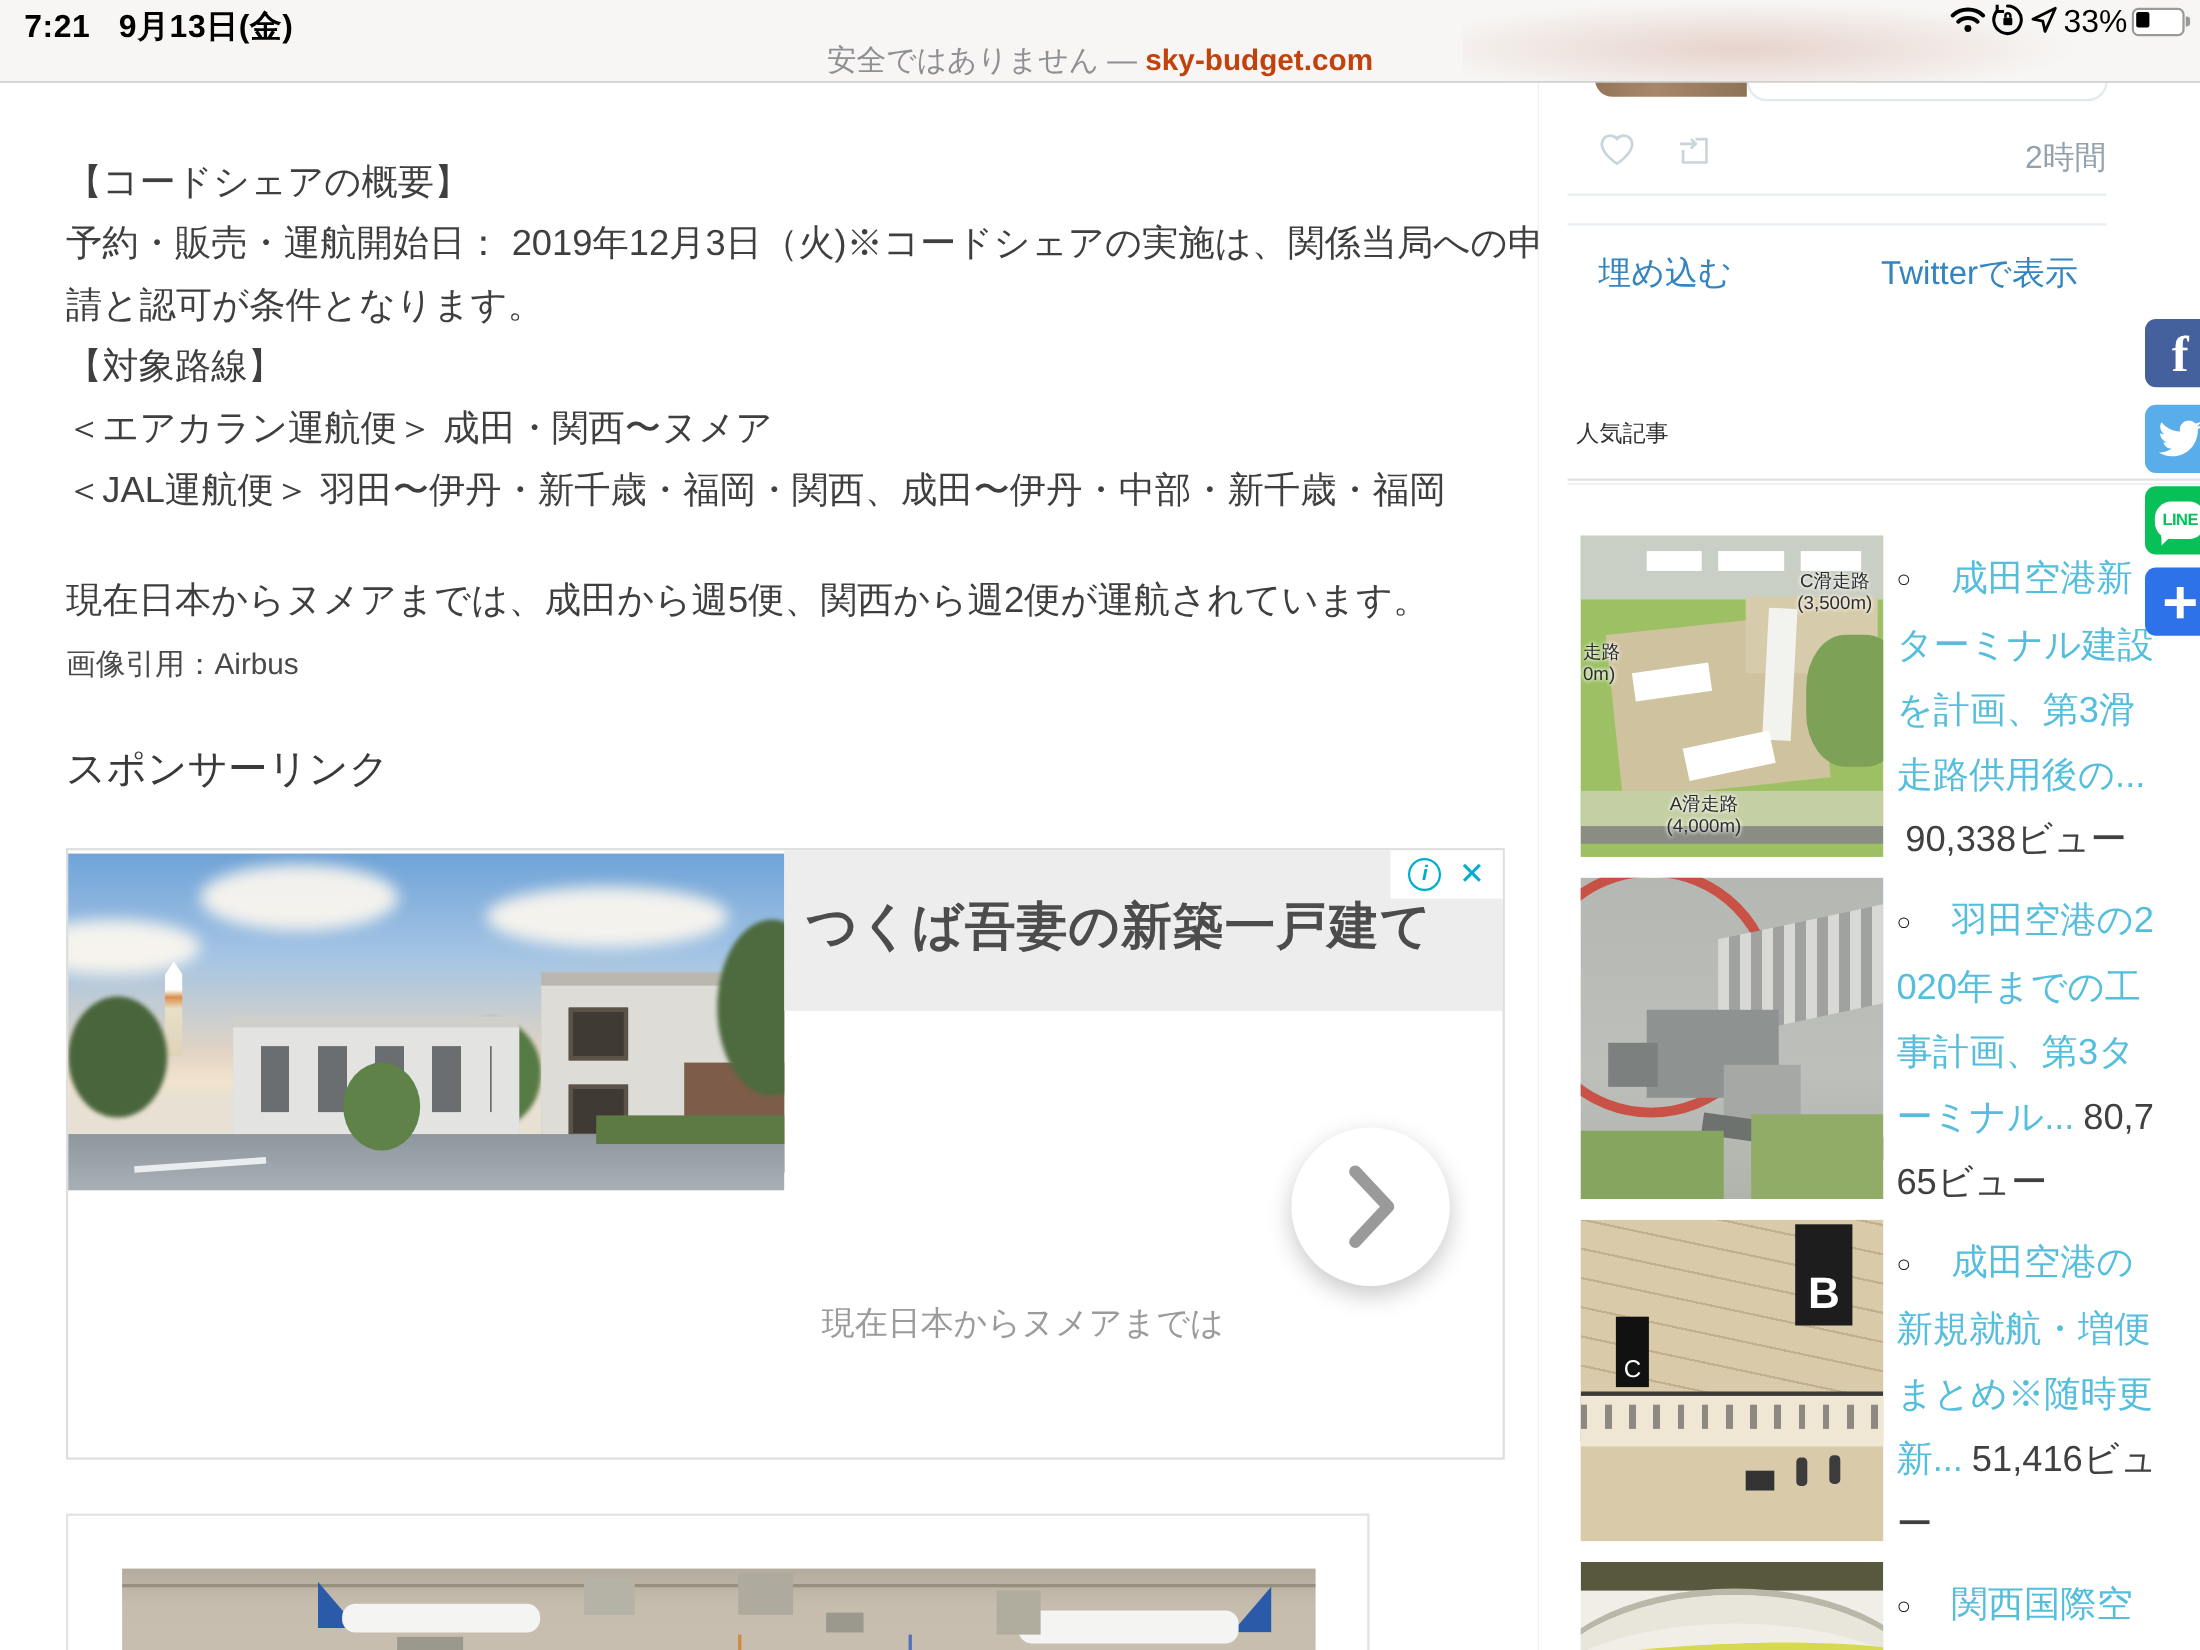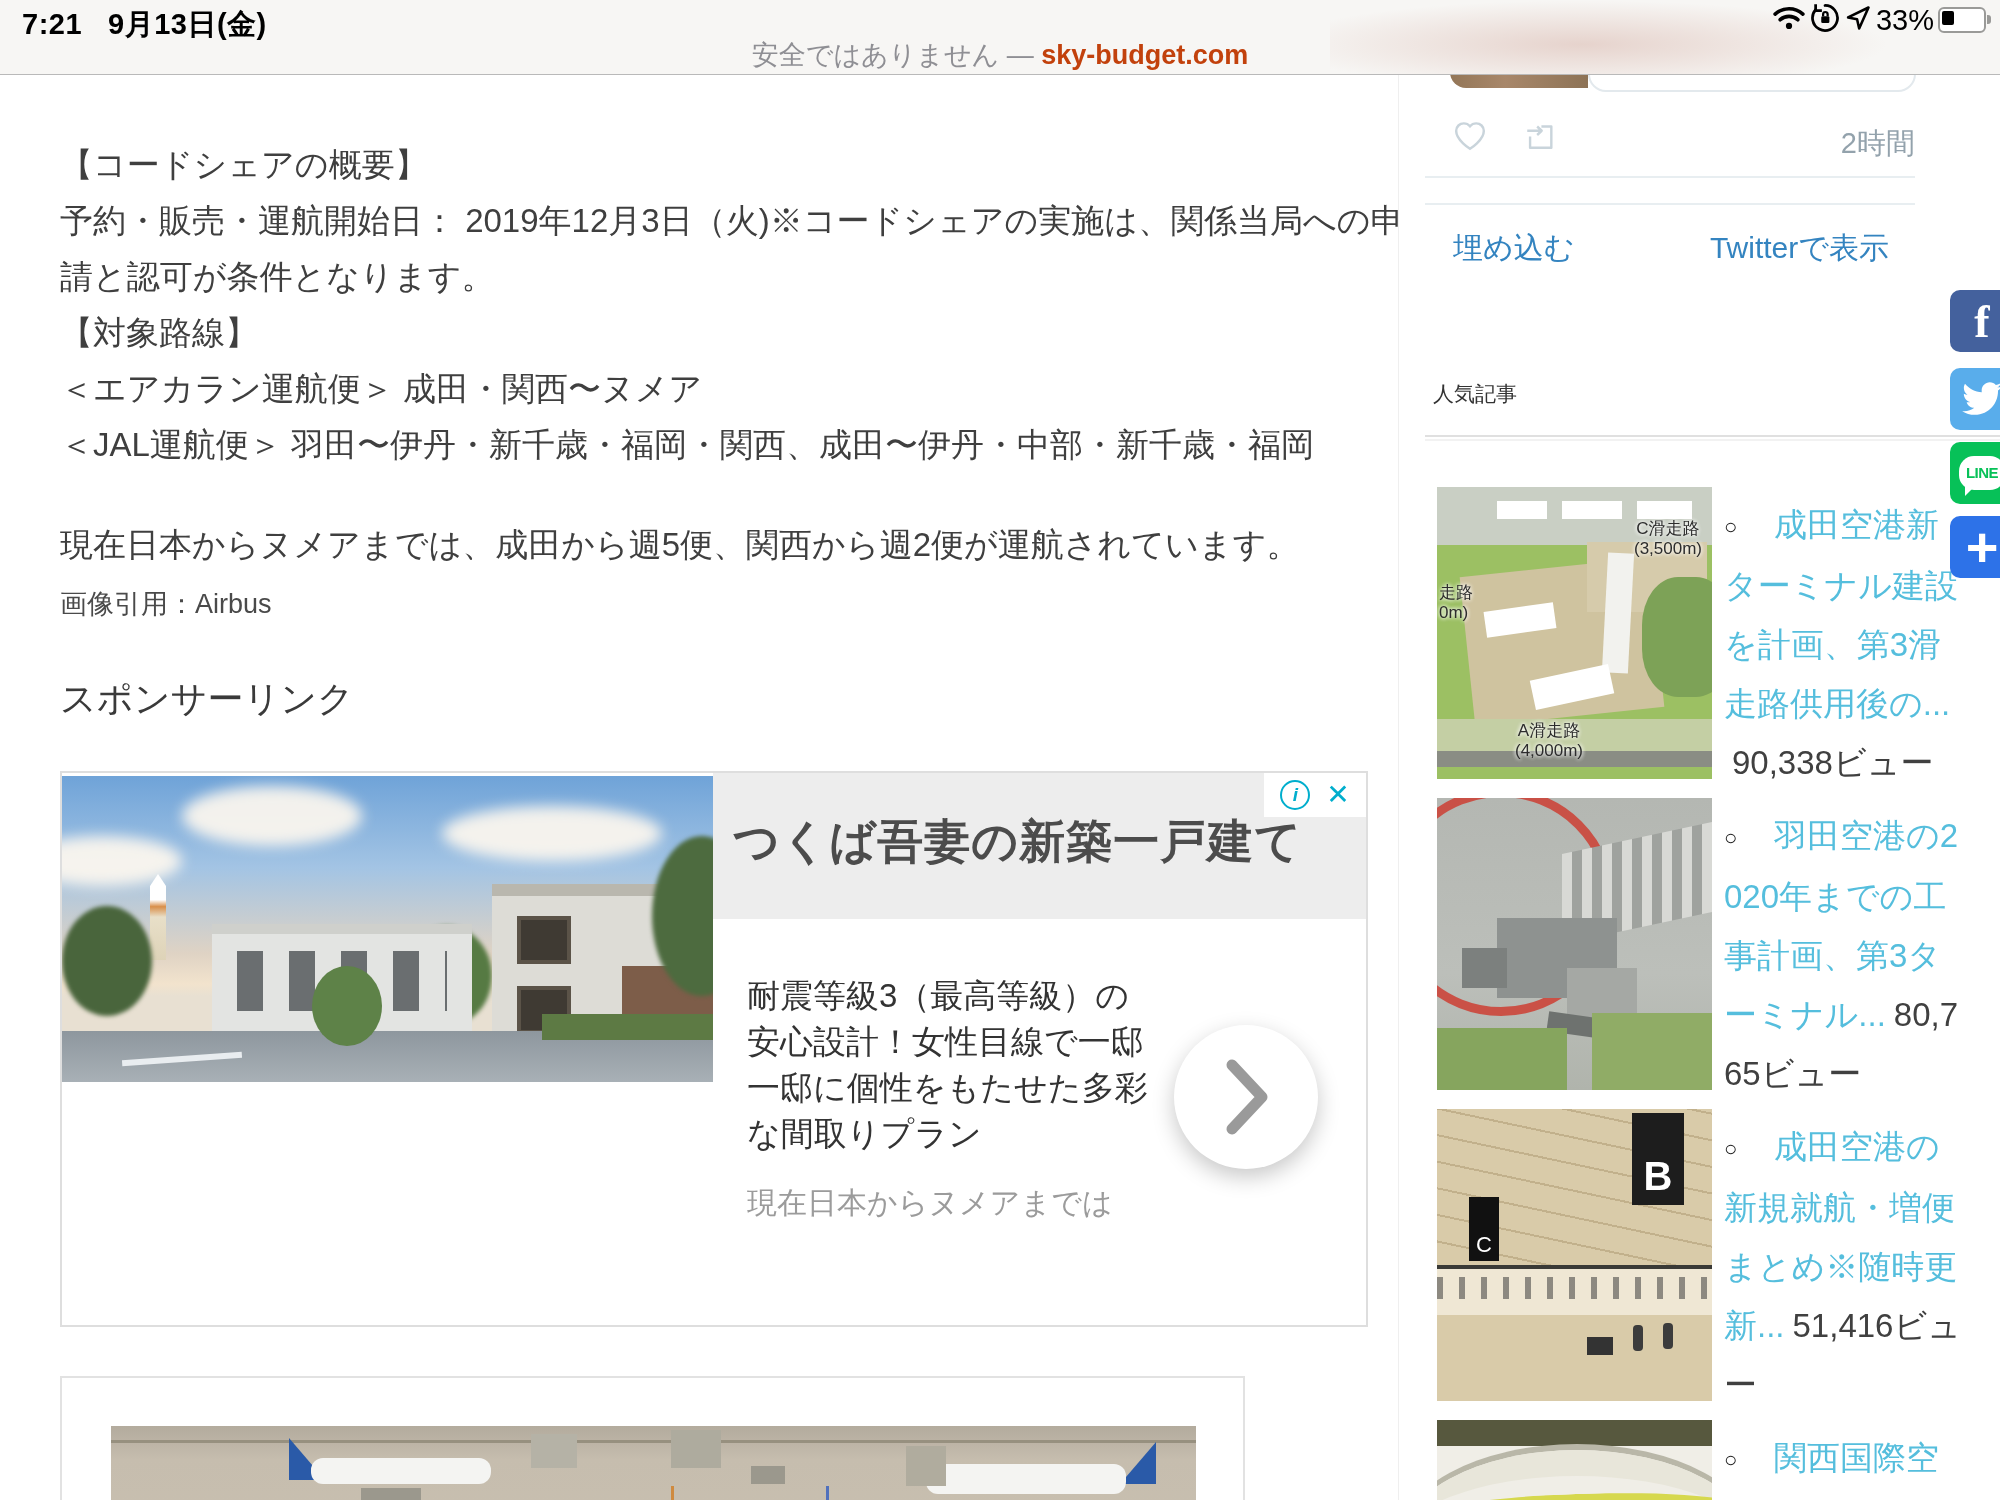--- a/index.html
+++ b/index.html
@@ -239,21 +239,20 @@
         <div class="hedge"></div>
         <div class="treeball" style="left:250px;top:190px;width:70px;height:80px;background:#5e8248;filter:none;"></div>
       </div>
       <div class="ad-head">
         <div class="ad-title">つくば吾妻の新築一戸建て</div>
         <div class="ad-choice">
           <span class="ad-i">i</span>
           <span class="ad-xx">✕</span>
         </div>
       </div>
-      <div class="ad-body">耐震等級3（最高等級）の安心設計！女性目線で一邸一邸に個性をもたせた多彩な間取りプラン</div>
       <div class="ad-adv">現在日本からヌメアまでは</div>
       <div class="ad-chev">
         <svg width="144" height="144" viewBox="0 0 144 144">
             <polyline points="58,40 88,72 58,104" fill="none" stroke="#9a9a9a" stroke-width="11" stroke-linecap="round" stroke-linejoin="round"></polyline>
           </svg>
       </div>
     </div>
 
     <div class="bot-card">
       <div class="apron">

